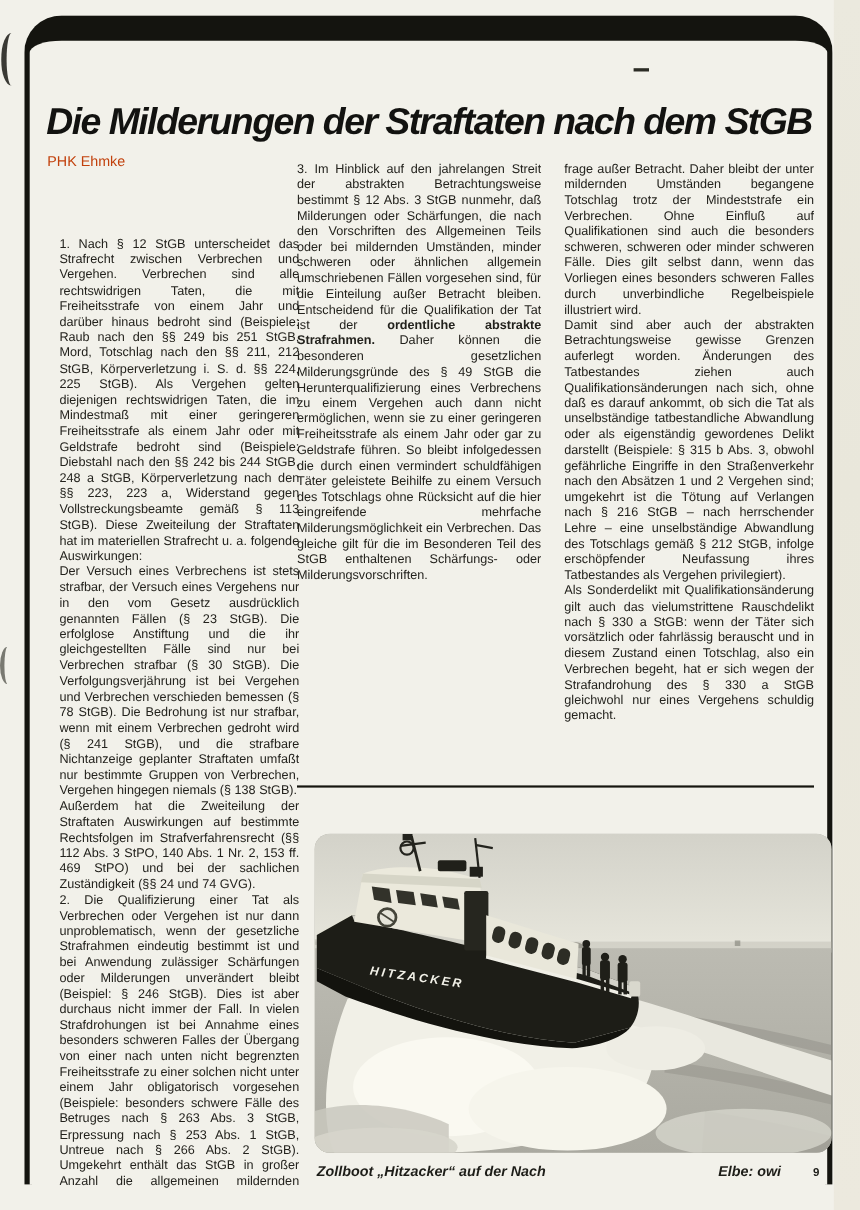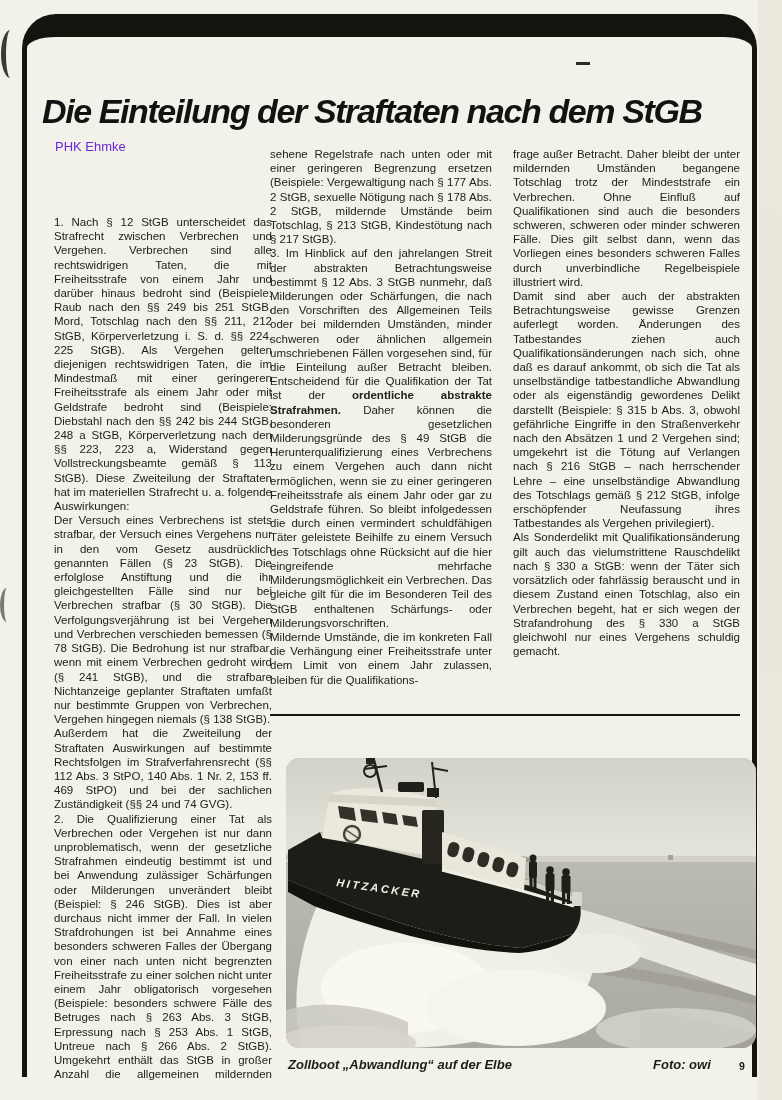--- a/index.html
+++ b/index.html
@@ -19,21 +19,21 @@
   .artifact-a{position:absolute;left:1px;top:30px;width:14px;height:48px;
     border-left:5px solid #1a1a15;border-radius:50% 0 0 50%;opacity:.85;}
   .artifact-b{position:absolute;left:0px;top:588px;width:10px;height:34px;
     border-left:4px solid #2a2a22;border-radius:50% 0 0 50%;opacity:.6;}
   .title-overline{position:absolute;left:576px;top:62px;width:14px;height:3px;background:#2c2c25;}
   .title{
     position:absolute;left:42px;top:68px;width:716px;
     font-size:34px;line-height:40px;font-weight:bold;font-style:italic;
     letter-spacing:-1.4px;color:#121210;white-space:nowrap;
   }
-  .author{position:absolute;left:55px;top:139px;font-size:13px;color:#6d28d9;}
+  .author{position:absolute;left:43px;top:139px;font-size:13px;color:#c2410c;}
   .col{position:absolute;font-size:11.5px;line-height:14.2px;text-align:justify;overflow:hidden;}
   .col p{margin:0;}
   .col-1{left:42px;top:215px;width:218px;height:866px;margin-left:12px;}
   .col-2{left:270px;top:147px;width:222px;height:566px;}
   .col-3{left:513px;top:147px;width:227px;height:566px;}
   .divider{position:absolute;left:270px;top:714px;width:470px;height:2px;background:#16160f;}
   .photo{
     position:absolute;left:286px;top:758px;width:470px;height:290px;
     border-radius:14px;overflow:hidden;background:#cfcec5;
     box-shadow:inset 0 0 0 1px rgba(60,60,50,.25);
@@ -50,34 +50,32 @@
 <body>
 
 <div class="page">
 
   <div class="outer-right-strip"></div>
   <div class="frame"></div>
   <div class="artifact-a"></div>
   <div class="artifact-b"></div>
   <div class="title-overline"></div>
 
-  <h1 class="title">Die Einteilung der Straftaten nach dem StGB</h1>
+  <h1 class="title">Die Milderungen der Straftaten nach dem StGB</h1>
   <div class="author">PHK Ehmke</div>
 
   <div class="col col-1">
     <p>1. Nach § 12 StGB unterscheidet das Strafrecht zwischen Verbrechen und Vergehen. Verbrechen sind alle rechtswidrigen Taten, die mit Freiheitsstrafe von einem Jahr und darüber hinaus bedroht sind (Beispiele: Raub nach den §§ 249 bis 251 StGB, Mord, Totschlag nach den §§ 211, 212 StGB, Körperverletzung i. S. d. §§ 224, 225 StGB). Als Vergehen gelten diejenigen rechtswidrigen Taten, die im Mindestmaß mit einer geringeren Freiheitsstrafe als einem Jahr oder mit Geldstrafe bedroht sind (Beispiele: Diebstahl nach den §§ 242 bis 244 StGB, 248 a StGB, Körperverletzung nach den §§ 223, 223 a, Widerstand gegen Vollstreckungsbeamte gemäß § 113 StGB). Diese Zweiteilung der Straftaten hat im materiellen Strafrecht u. a. folgende Auswirkungen:</p>
     <p>Der Versuch eines Verbrechens ist stets strafbar, der Versuch eines Vergehens nur in den vom Gesetz ausdrücklich genannten Fällen (§ 23 StGB). Die erfolglose Anstiftung und die ihr gleichgestellten Fälle sind nur bei Verbrechen strafbar (§ 30 StGB). Die Verfolgungsverjährung ist bei Vergehen und Verbrechen verschieden bemessen (§ 78 StGB). Die Bedrohung ist nur strafbar, wenn mit einem Verbrechen gedroht wird (§ 241 StGB), und die strafbare Nichtanzeige geplanter Straftaten umfaßt nur bestimmte Gruppen von Verbrechen, Vergehen hingegen niemals (§ 138 StGB).</p>
     <p>Außerdem hat die Zweiteilung der Straftaten Auswirkungen auf bestimmte Rechtsfolgen im Strafverfahrensrecht (§§ 112 Abs. 3 StPO, 140 Abs. 1 Nr. 2, 153 ff. 469 StPO) und bei der sachlichen Zuständigkeit (§§ 24 und 74 GVG).</p>
     <p>2. Die Qualifizierung einer Tat als Verbrechen oder Vergehen ist nur dann unproblematisch, wenn der gesetzliche Strafrahmen eindeutig bestimmt ist und bei Anwendung zulässiger Schärfungen oder Milderungen unverändert bleibt (Beispiel: § 246 StGB). Dies ist aber durchaus nicht immer der Fall. In vielen Strafdrohungen ist bei Annahme eines besonders schweren Falles der Übergang von einer nach unten nicht begrenzten Freiheitsstrafe zu einer solchen nicht unter einem Jahr obligatorisch vorgesehen (Beispiele: besonders schwere Fälle des Betruges nach § 263 Abs. 3 StGB, Erpressung nach § 253 Abs. 1 StGB, Untreue nach § 266 Abs. 2 StGB). Umgekehrt enthält das StGB in großer Anzahl die allgemeinen mildernden Umstände, deren Wirkung vielfach darin besteht, daß sie die an sich vorge-</p>
   </div>
 
   <div class="col col-2">
-    <p>sehene Regelstrafe nach unten oder mit einer geringeren Begrenzung ersetzen (Beispiele: Vergewaltigung nach § 177 Abs. 2 StGB, sexuelle Nötigung nach § 178 Abs. 2 StGB, mildernde Umstände beim Totschlag, § 213 StGB, Kindestötung nach § 217 StGB).</p>
     <p><span>3. Im Hinblick auf den jahrelangen Streit der abstrakten Betrachtungsweise bestimmt § 12 Abs. 3 StGB nunmehr, daß Milderungen oder Schärfungen, die nach den Vorschriften des Allgemeinen Teils oder bei mildernden Umständen, minder schweren oder ähnlichen allgemein umschriebenen Fällen vorgesehen sind, für die Einteilung außer Betracht bleiben. Entscheidend für die Qualifikation der Tat ist der </span><b>ordentliche abstrakte Strafrahmen.</b><span> Daher können die besonderen gesetzlichen Milderungsgründe des § 49 StGB die Herunterqualifizierung eines Verbrechens zu einem Vergehen auch dann nicht ermöglichen, wenn sie zu einer geringeren Freiheitsstrafe als einem Jahr oder gar zu Geldstrafe führen. So bleibt infolgedessen die durch einen vermindert schuldfähigen Täter geleistete Beihilfe zu einem Versuch des Totschlags ohne Rücksicht auf die hier eingreifende mehrfache Milderungsmöglichkeit ein Verbrechen. Das gleiche gilt für die im Besonderen Teil des StGB enthaltenen Schärfungs- oder Milderungsvorschriften.</span></p>
-    <p>Mildernde Umstände, die im konkreten Fall die Verhängung einer Freiheitsstrafe unter dem Limit von einem Jahr zulassen, bleiben für die Qualifikations-</p>
   </div>
 
   <div class="col col-3">
     <p>frage außer Betracht. Daher bleibt der unter mildernden Umständen begangene Totschlag trotz der Mindeststrafe ein Verbrechen. Ohne Einfluß auf Qualifikationen sind auch die besonders schweren, schweren oder minder schweren Fälle. Dies gilt selbst dann, wenn das Vorliegen eines besonders schweren Falles durch unverbindliche Regelbeispiele illustriert wird.</p>
     <p>Damit sind aber auch der abstrakten Betrachtungsweise gewisse Grenzen auferlegt worden. Änderungen des Tatbestandes ziehen auch Qualifikationsänderungen nach sich, ohne daß es darauf ankommt, ob sich die Tat als unselbständige tatbestandliche Abwandlung oder als eigenständig gewordenes Delikt darstellt (Beispiele: § 315 b Abs. 3, obwohl gefährliche Eingriffe in den Straßenverkehr nach den Absätzen 1 und 2 Vergehen sind; umgekehrt ist die Tötung auf Verlangen nach § 216 StGB – nach herrschender Lehre – eine unselbständige Abwandlung des Totschlags gemäß § 212 StGB, infolge erschöpfender Neufassung ihres Tatbestandes als Vergehen privilegiert).</p>
     <p>Als Sonderdelikt mit Qualifikationsänderung gilt auch das vielumstrittene Rauschdelikt nach § 330 a StGB: wenn der Täter sich vorsätzlich oder fahrlässig berauscht und in diesem Zustand einen Totschlag, also ein Verbrechen begeht, hat er sich wegen der Strafandrohung des § 330 a StGB gleichwohl nur eines Vergehens schuldig gemacht.</p>
   </div>
 
   <div class="divider"></div>
 
@@ -175,17 +173,17 @@
               <rect x="0.8" y="20" width="3.2" height="12"></rect>
           </g>
           <rect x="286" y="134" width="10" height="14" rx="2" fill="#d9d8cd"></rect>
         </g>
 
         <text x="50" y="128" transform="rotate(8 50 128)" fill="#f2f1e8" font-size="11" font-weight="bold" font-style="italic" letter-spacing="2.5" font-family="Liberation Sans, sans-serif">HITZACKER</text>
       </g>
     </svg>
   </div>
 
-  <div class="caption">Zollboot „Abwandlung“ auf der Elbe</div>
-  <div class="credit">Foto: owi</div>
+  <div class="caption">Zollboot „Hitzacker“ auf der Nach</div>
+  <div class="credit">Elbe: owi</div>
   <div class="page-number">9</div>
 
 </div>
 
 </body></html>

